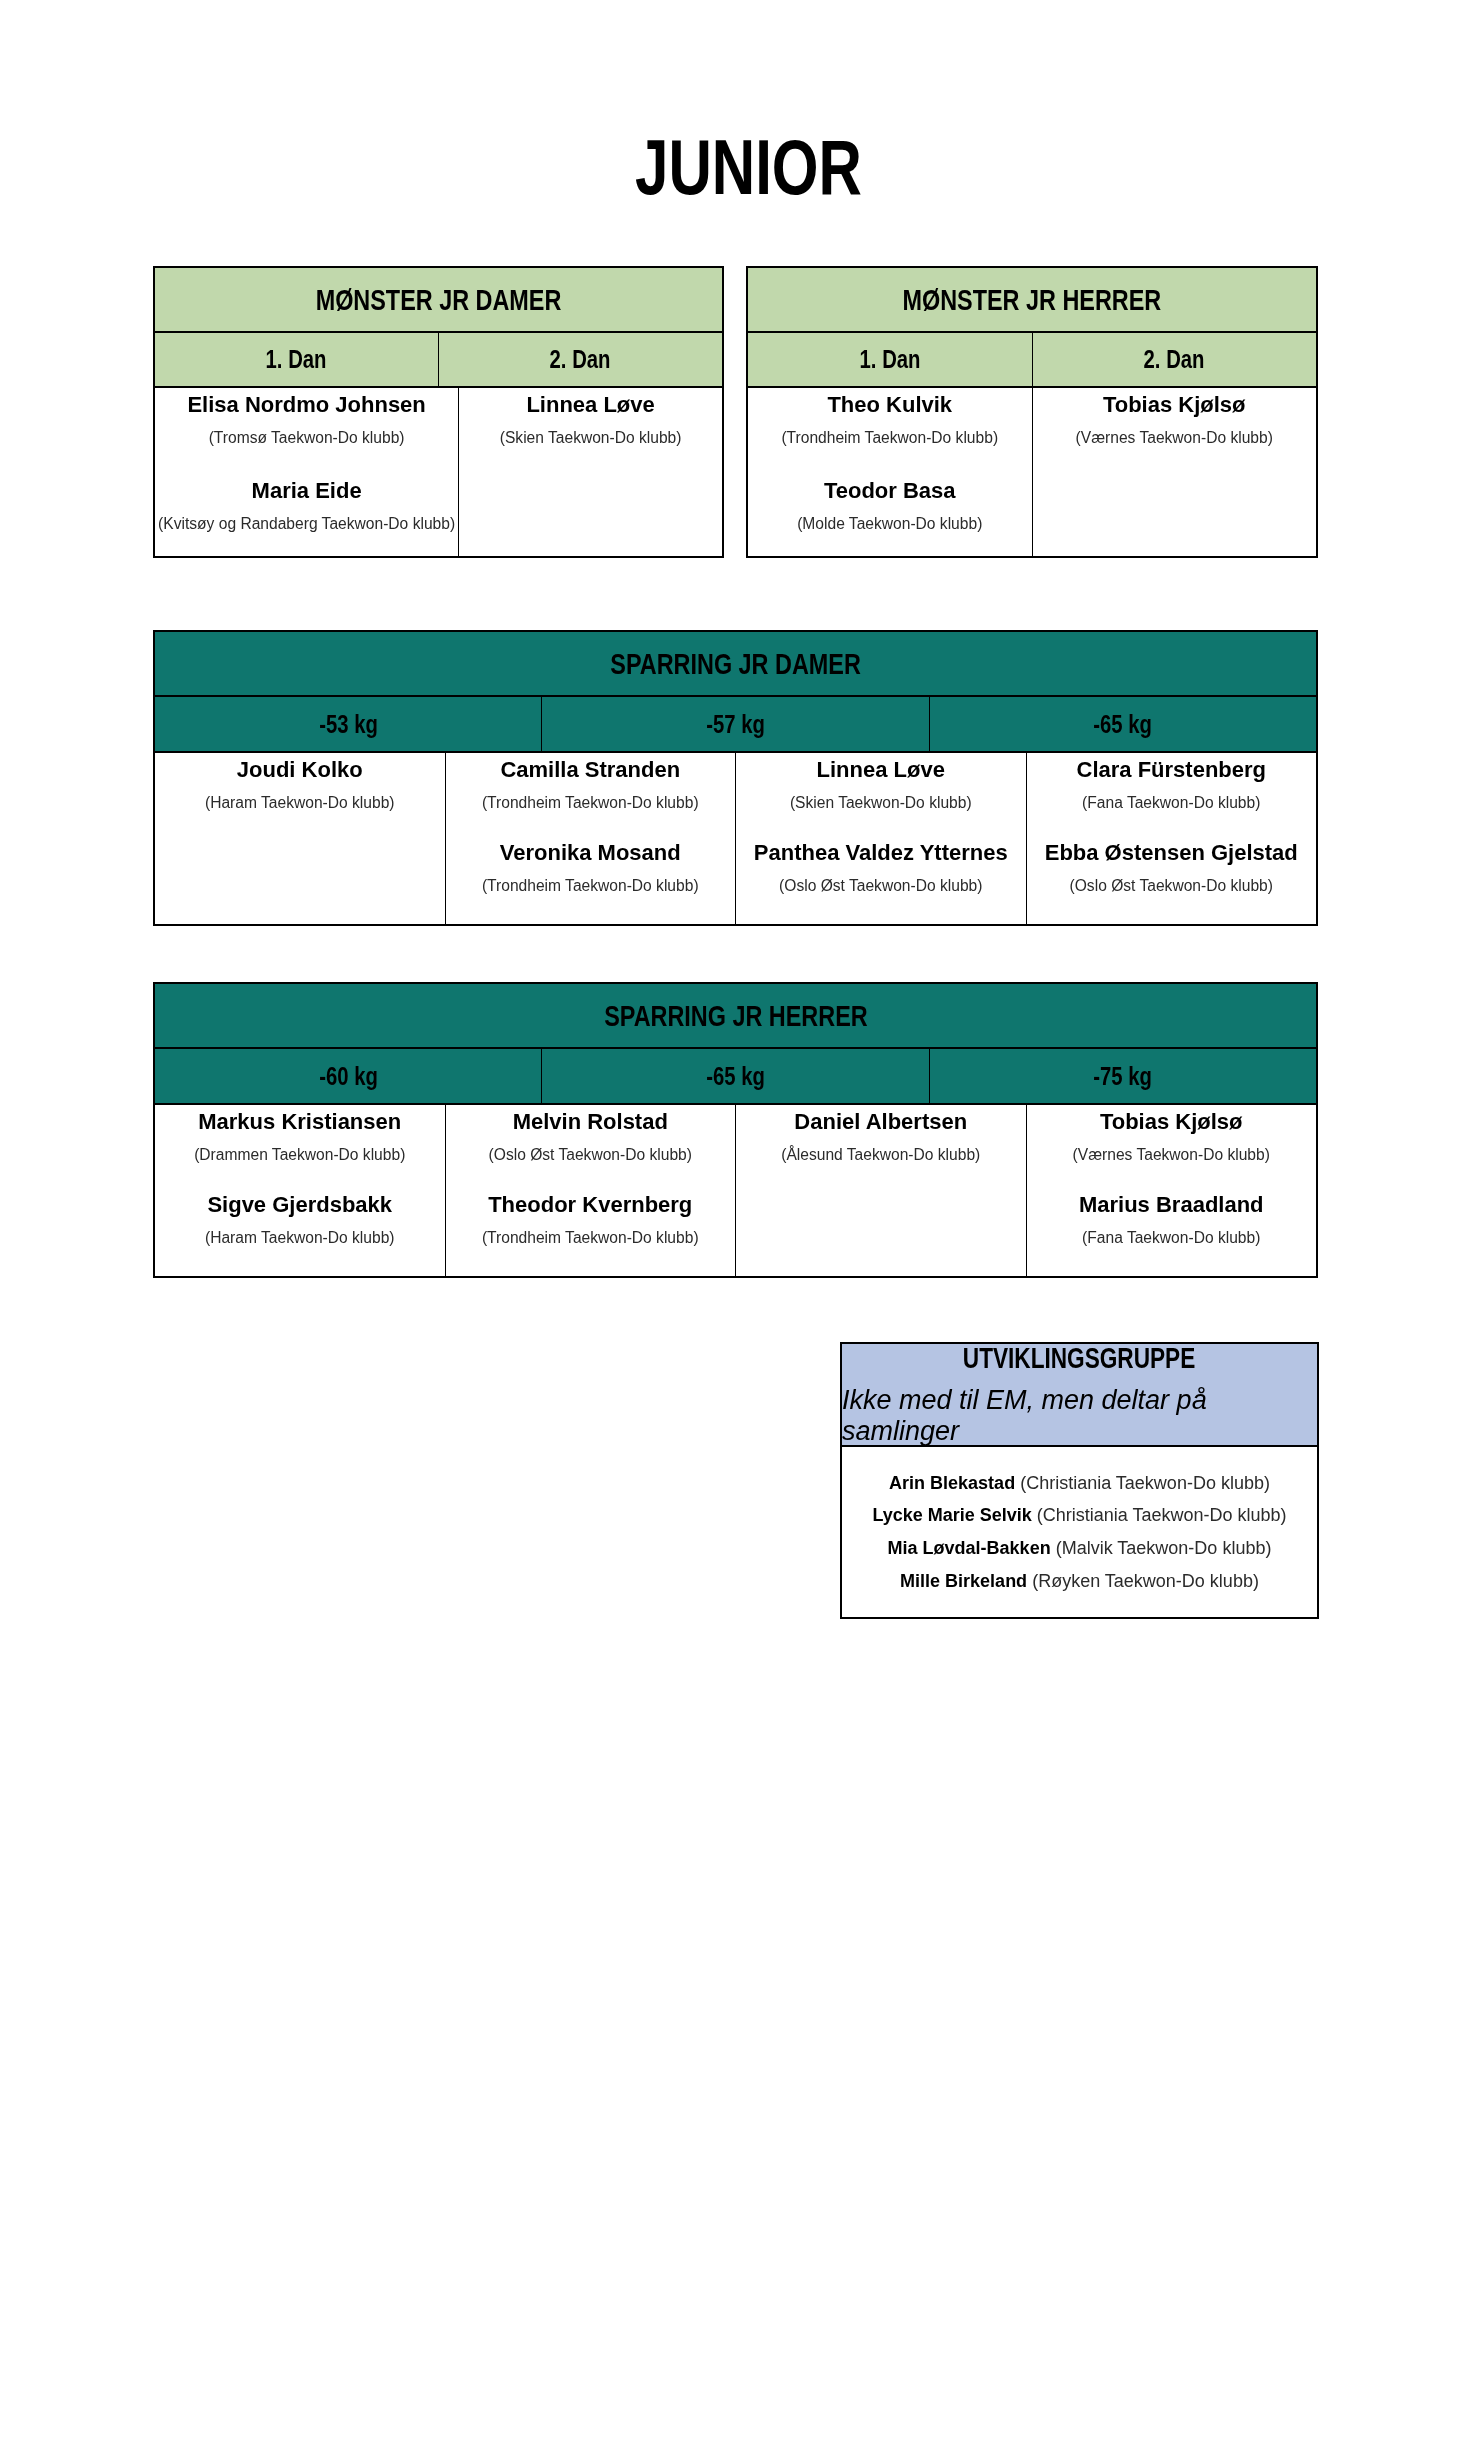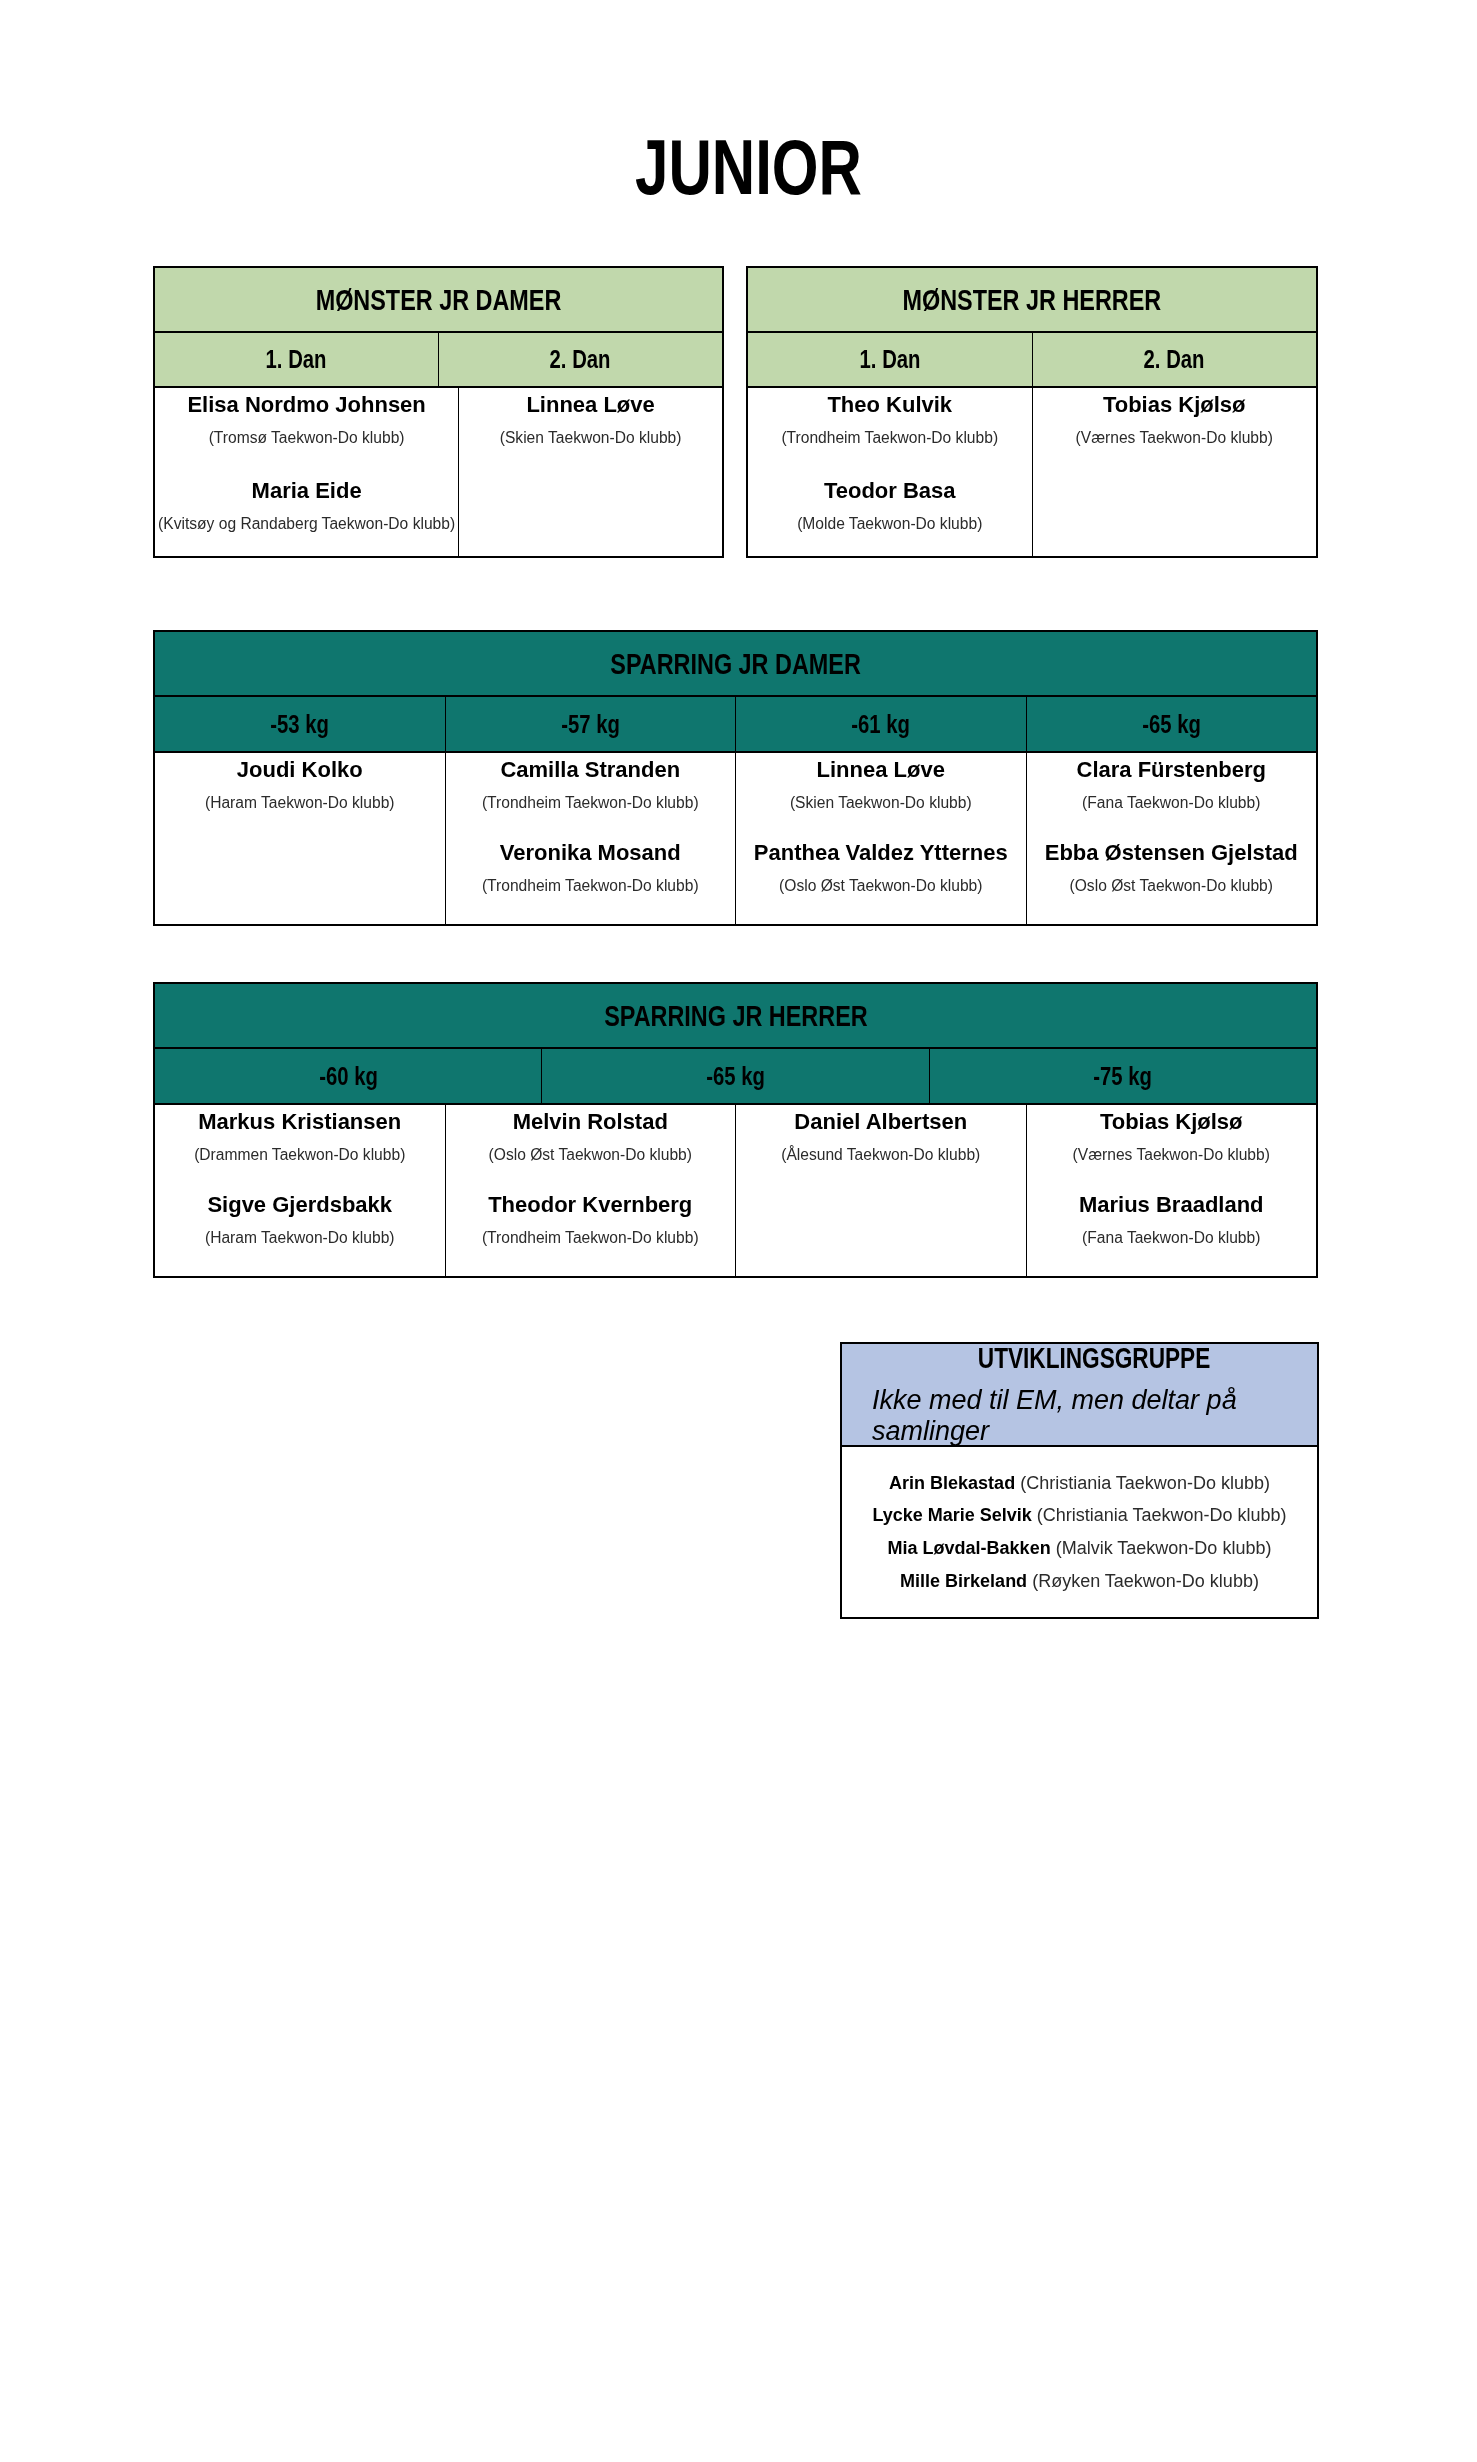--- a/index.html
+++ b/index.html
@@ -47,21 +47,21 @@
     gap:33px; padding:5.2px 3.1px;
   }
   .t-cell + .t-cell { border-left:1.6px solid #000; }
   .entry { display:flex; flex-direction:column; align-items:center; gap:11.5px; }
   .name { font-size:22px; font-weight:bold; line-height:1.1; text-align:center; }
   .club { font-size:15.6px; font-weight:normal; color:#2b2b2b; line-height:1.1; text-align:center; white-space:nowrap; }
 
   
   .hdr-green  { background:#c1d8ac; }
   .hdr-blue   { background:#0f766e; }
-  .hdr-purple { background:#b5c4e3;padding-left:30px; }
+  .hdr-purple { background:#b5c4e3; }
 
   
   .monster { height:292px; }
   .monster .t-title { height:65px; }
   .monster .t-sub   { height:55px; }
   #monster-damer  { left:153px;  top:266px; width:571px; }
   #monster-herrer { left:746px; top:266px; width:572px; }
 
   
   .sparring { height:296px; width:1165px; left:153px; }
@@ -166,23 +166,20 @@
       <span class="cond">SPARRING JR DAMER</span>
     </div>
     <div class="t-sub hdr-blue">
       <div class="t-subcell">
         <span class="cond">-53 kg</span>
       </div>
       <div class="t-subcell">
         <span class="cond">-57 kg</span>
       </div>
       <div class="t-subcell">
-        <span class="cond">-61 kg</span>
-      </div>
-      <div class="t-subcell">
         <span class="cond">-65 kg</span>
       </div>
     </div>
     <div class="t-body">
       <div class="t-cell">
         <div class="entry">
           <div class="name">Joudi Kolko</div>
           <div class="club">(Haram Taekwon-Do klubb)</div>
         </div>
       </div>

